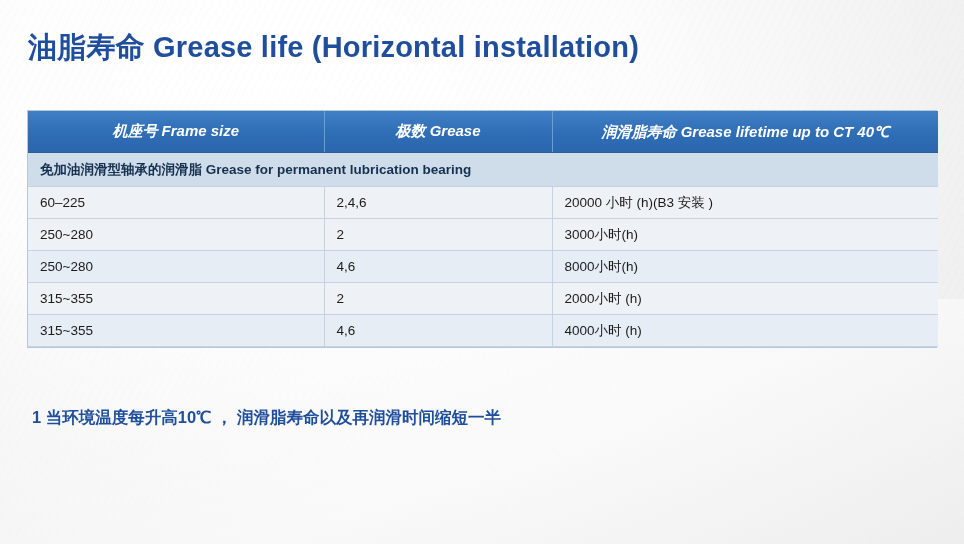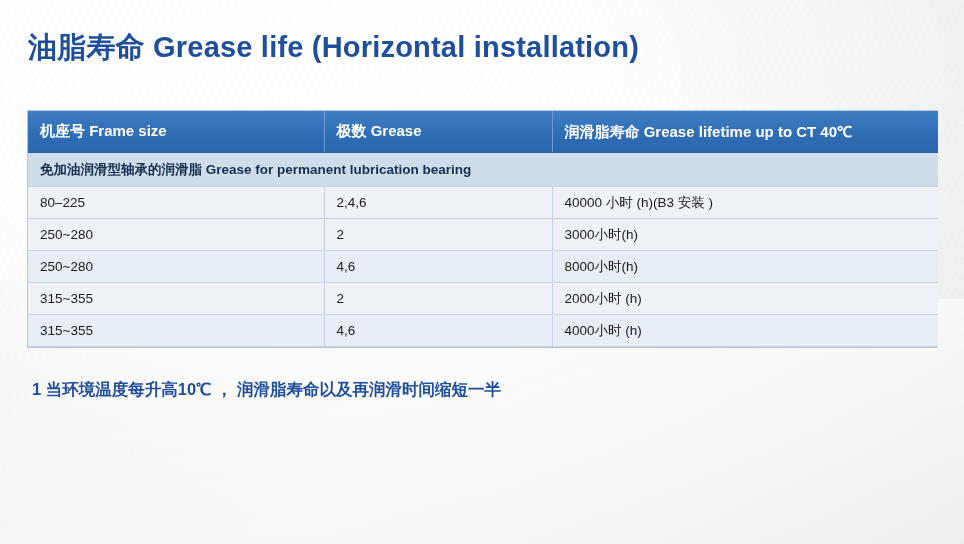--- a/index.html
+++ b/index.html
@@ -78,25 +78,26 @@
   }
   table.grease col.c1 { width: 296px; }
   table.grease col.c2 { width: 228px; }
   table.grease col.c3 { width: 386px; }
 
   table.grease th {
     background: linear-gradient(180deg, #3f7fc4 0%, #2f6db4 55%, #2a66ad 100%);
     color: #ffffff;
     font-size: 15px;
     font-weight: 700;
-    text-align: left;
+    text-align: center;
     padding: 10px 12px;
     border-right: 1px solid #6e9ed0;
     border-bottom: 1px solid #2a5e9e;
     height: 20px;
+    font-style: italic;
   }
   table.grease th:last-child { border-right: none; }
 
   table.grease td {
     padding: 6px 12px;
     border-right: 1px solid #c6d2e2;
     border-bottom: 1px solid #c6d2e2;
     vertical-align: middle;
     height: 19px;
   }
@@ -113,21 +114,21 @@
   tr.data td {
     background: #eef2f7;
   }
   tr.data.alt td {
     background: #e7edf4;
   }
 
   .notes {
     position: absolute;
     left: 32px;
-    top: 376px;
+    top: 404px;
     z-index: 3;
     color: #1f4e9c;
     font-size: 16.5px;
     font-weight: 700;
     line-height: 26px;
   }
   .notes div { white-space: nowrap; }
 </style>
 </head>
 <body>
@@ -148,23 +149,23 @@
           <th>机座号 Frame size</th>
           <th>极数  Grease</th>
           <th>润滑脂寿命 Grease lifetime up to CT 40℃</th>
         </tr>
       </thead>
       <tbody>
         <tr class="section">
           <td colspan="3">免加油润滑型轴承的润滑脂 Grease for permanent lubrication bearing</td>
         </tr>
         <tr class="data">
-          <td>80–225</td>
+          <td>60–225</td>
           <td>2,4,6</td>
-          <td>40000 小时 (h)(B3 安装 )</td>
+          <td>20000 小时 (h)(B3 安装 )</td>
         </tr>
         <tr class="data">
           <td>250~280</td>
           <td>2</td>
           <td>3000小时(h)</td>
         </tr>
         <tr class="data alt">
           <td>250~280</td>
           <td>4,6</td>
           <td>8000小时(h)</td>

